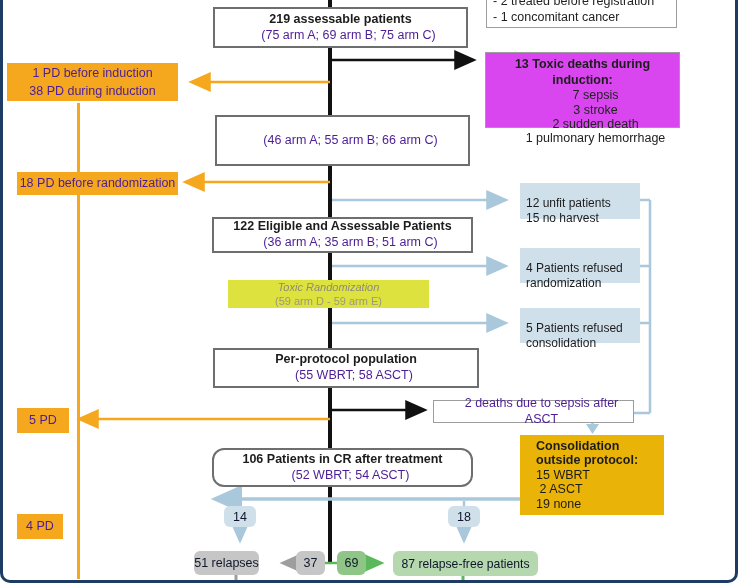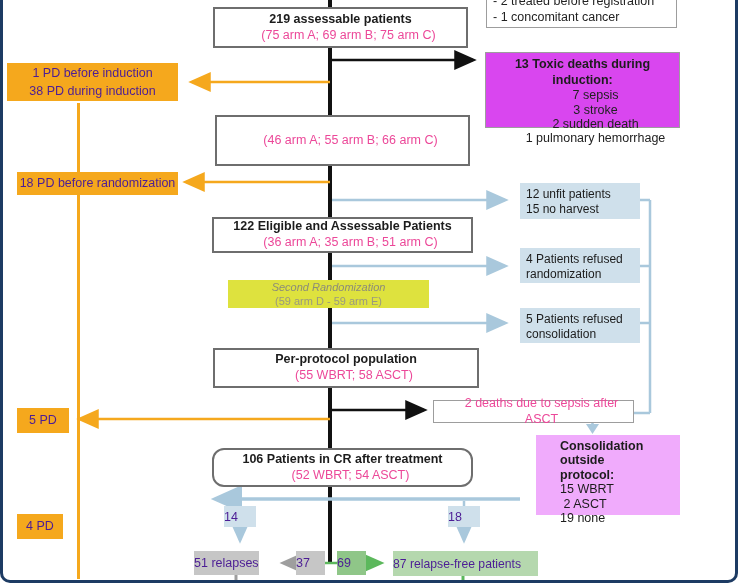--- a/index.html
+++ b/index.html
@@ -7,35 +7,35 @@
        font-family:"Liberation Sans",sans-serif;color:#222;}
   .frame{position:absolute;left:0;top:-12px;width:738px;height:595px;box-sizing:border-box;
          border:3px solid #1d3b63;border-top:none;border-radius:0 0 10px 10px;
          pointer-events:none;z-index:6;}
   svg.conn{position:absolute;left:0;top:0;z-index:1;}
   .node{position:absolute;box-sizing:border-box;z-index:2;}
   .white{background:#fff;border:2px solid #6e6e6e;display:flex;flex-direction:column;
          justify-content:center;text-align:center;}
   .thin{border:1px solid #9d9d9d;}
   .t{font-weight:bold;font-size:12.5px;line-height:1.25;color:#1c1c1c;}
-  .s{font-size:12.5px;line-height:1.25;color:#ec4899;padding-left:16px;}
+  .s{font-size:12.5px;line-height:1.25;color:#4c1d95;padding-left:16px;}
   .obox{background:#F5A81D;color:#4c1d95;font-size:12.5px;line-height:1.45;
         display:flex;flex-direction:column;align-items:center;justify-content:center;text-align:center;}
-  .bbox{background:#CFE0EB;color:#1c1c1c;font-size:12px;line-height:1.25;padding:4px 6px;}
+  .bbox{background:#CFE0EB;color:#1c1c1c;font-size:12px;line-height:1.25;padding:13px 6px;}
   .leftlist{display:flex;flex-direction:column;justify-content:flex-end;text-align:left;
             font-size:12.5px;line-height:1.3;padding:2px 6px;background:#fff;}
   .toxic{background:#d946ef;text-align:center;font-size:12.5px;line-height:1.15;padding:4px 3px;}
   .toxic .item{margin-left:26px;}
-  .consol{background:#f0abfc;color:#1c1c1c;font-size:12.5px;line-height:1.15;padding:4px 24px;
-          text-align:left;margin-left:16px;}
+  .consol{background:#eab308;color:#1c1c1c;font-size:12.5px;line-height:1.15;padding:4px 16px;
+          text-align:left;}
   .consol .item{white-space:pre;}
   .ybox{background:#DEE23E;text-align:center;padding-top:1px;}
   .ybox .yt{font-style:italic;font-size:11px;color:#8c8c78;line-height:1.25;}
   .ybox .ys{font-size:11px;color:#99997f;line-height:1.25;}
-  .cnt{display:flex;align-items:center;justify-content:flex-start;font-size:12.5px;color:#4c1d95;}
+  .cnt{display:flex;align-items:center;justify-content:center;font-size:12.5px;color:#0f172a;border-radius:6px;}
   .gray{background:#C6C6C6;}
   .greenD{background:#8FC688;}
   .greenL{background:#B5D8AE;font-size:12.2px;}
 </style>
 </head>
 <body>
 
 <svg class="conn" width="738" height="583" viewBox="0 0 738 583">
   <defs>
     <marker id="ah-black" markerWidth="10" markerHeight="9" refX="7.5" refY="4" orient="auto">
@@ -124,21 +124,21 @@
 <div class="node white" style="left:212px;top:217px;width:261px;height:36px;">
   <div class="t" style="white-space:nowrap;">122 Eligible and Assessable Patients</div>
   <div class="s">(36 arm A; 35 arm B; 51 arm C)</div>
 </div>
 
 <div class="node bbox" style="left:520px;top:248px;width:120px;height:35px;">
   <div>4 Patients refused randomization</div>
 </div>
 
 <div class="node ybox" style="left:228px;top:280px;width:201px;height:28px;">
-  <div class="yt">Second Randomization</div>
+  <div class="yt">Toxic Randomization</div>
   <div class="ys">(59 arm D - 59 arm E)</div>
 </div>
 
 <div class="node bbox" style="left:520px;top:308px;width:120px;height:35px;">
   <div>5 Patients refused consolidation</div>
 </div>
 
 <div class="node white" style="left:213px;top:348px;width:266px;height:40px;">
   <div class="t">Per-protocol population</div>
   <div class="s">(55 WBRT; 58 ASCT)</div>

